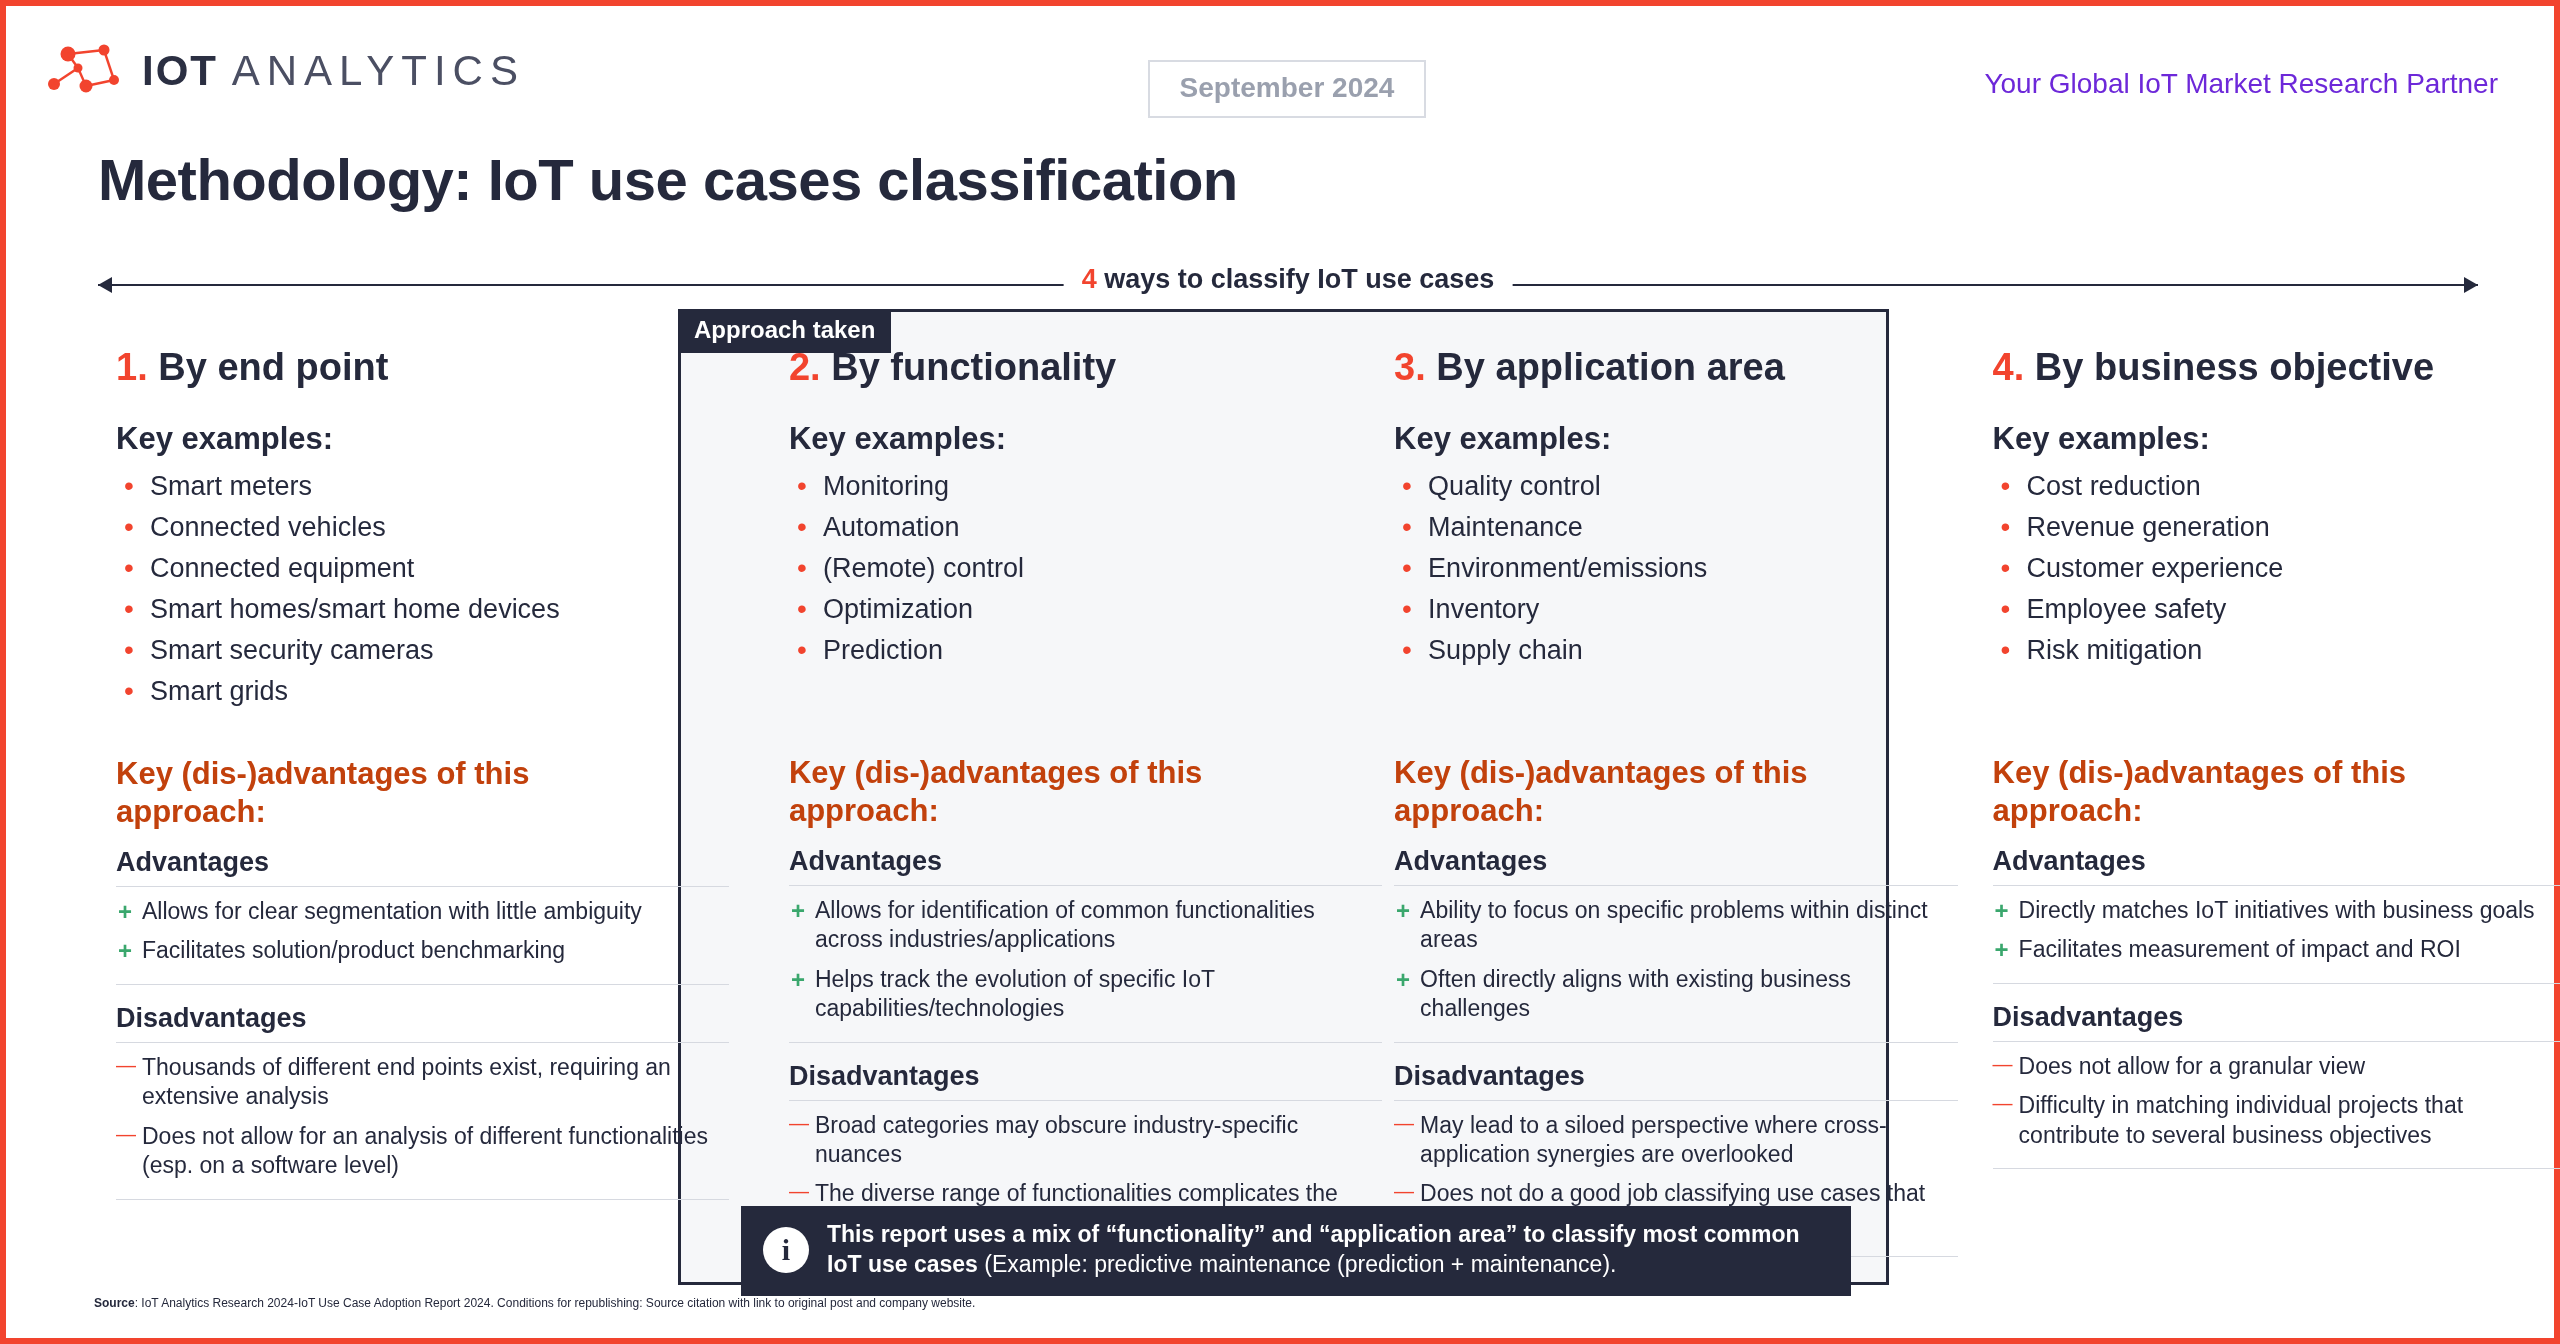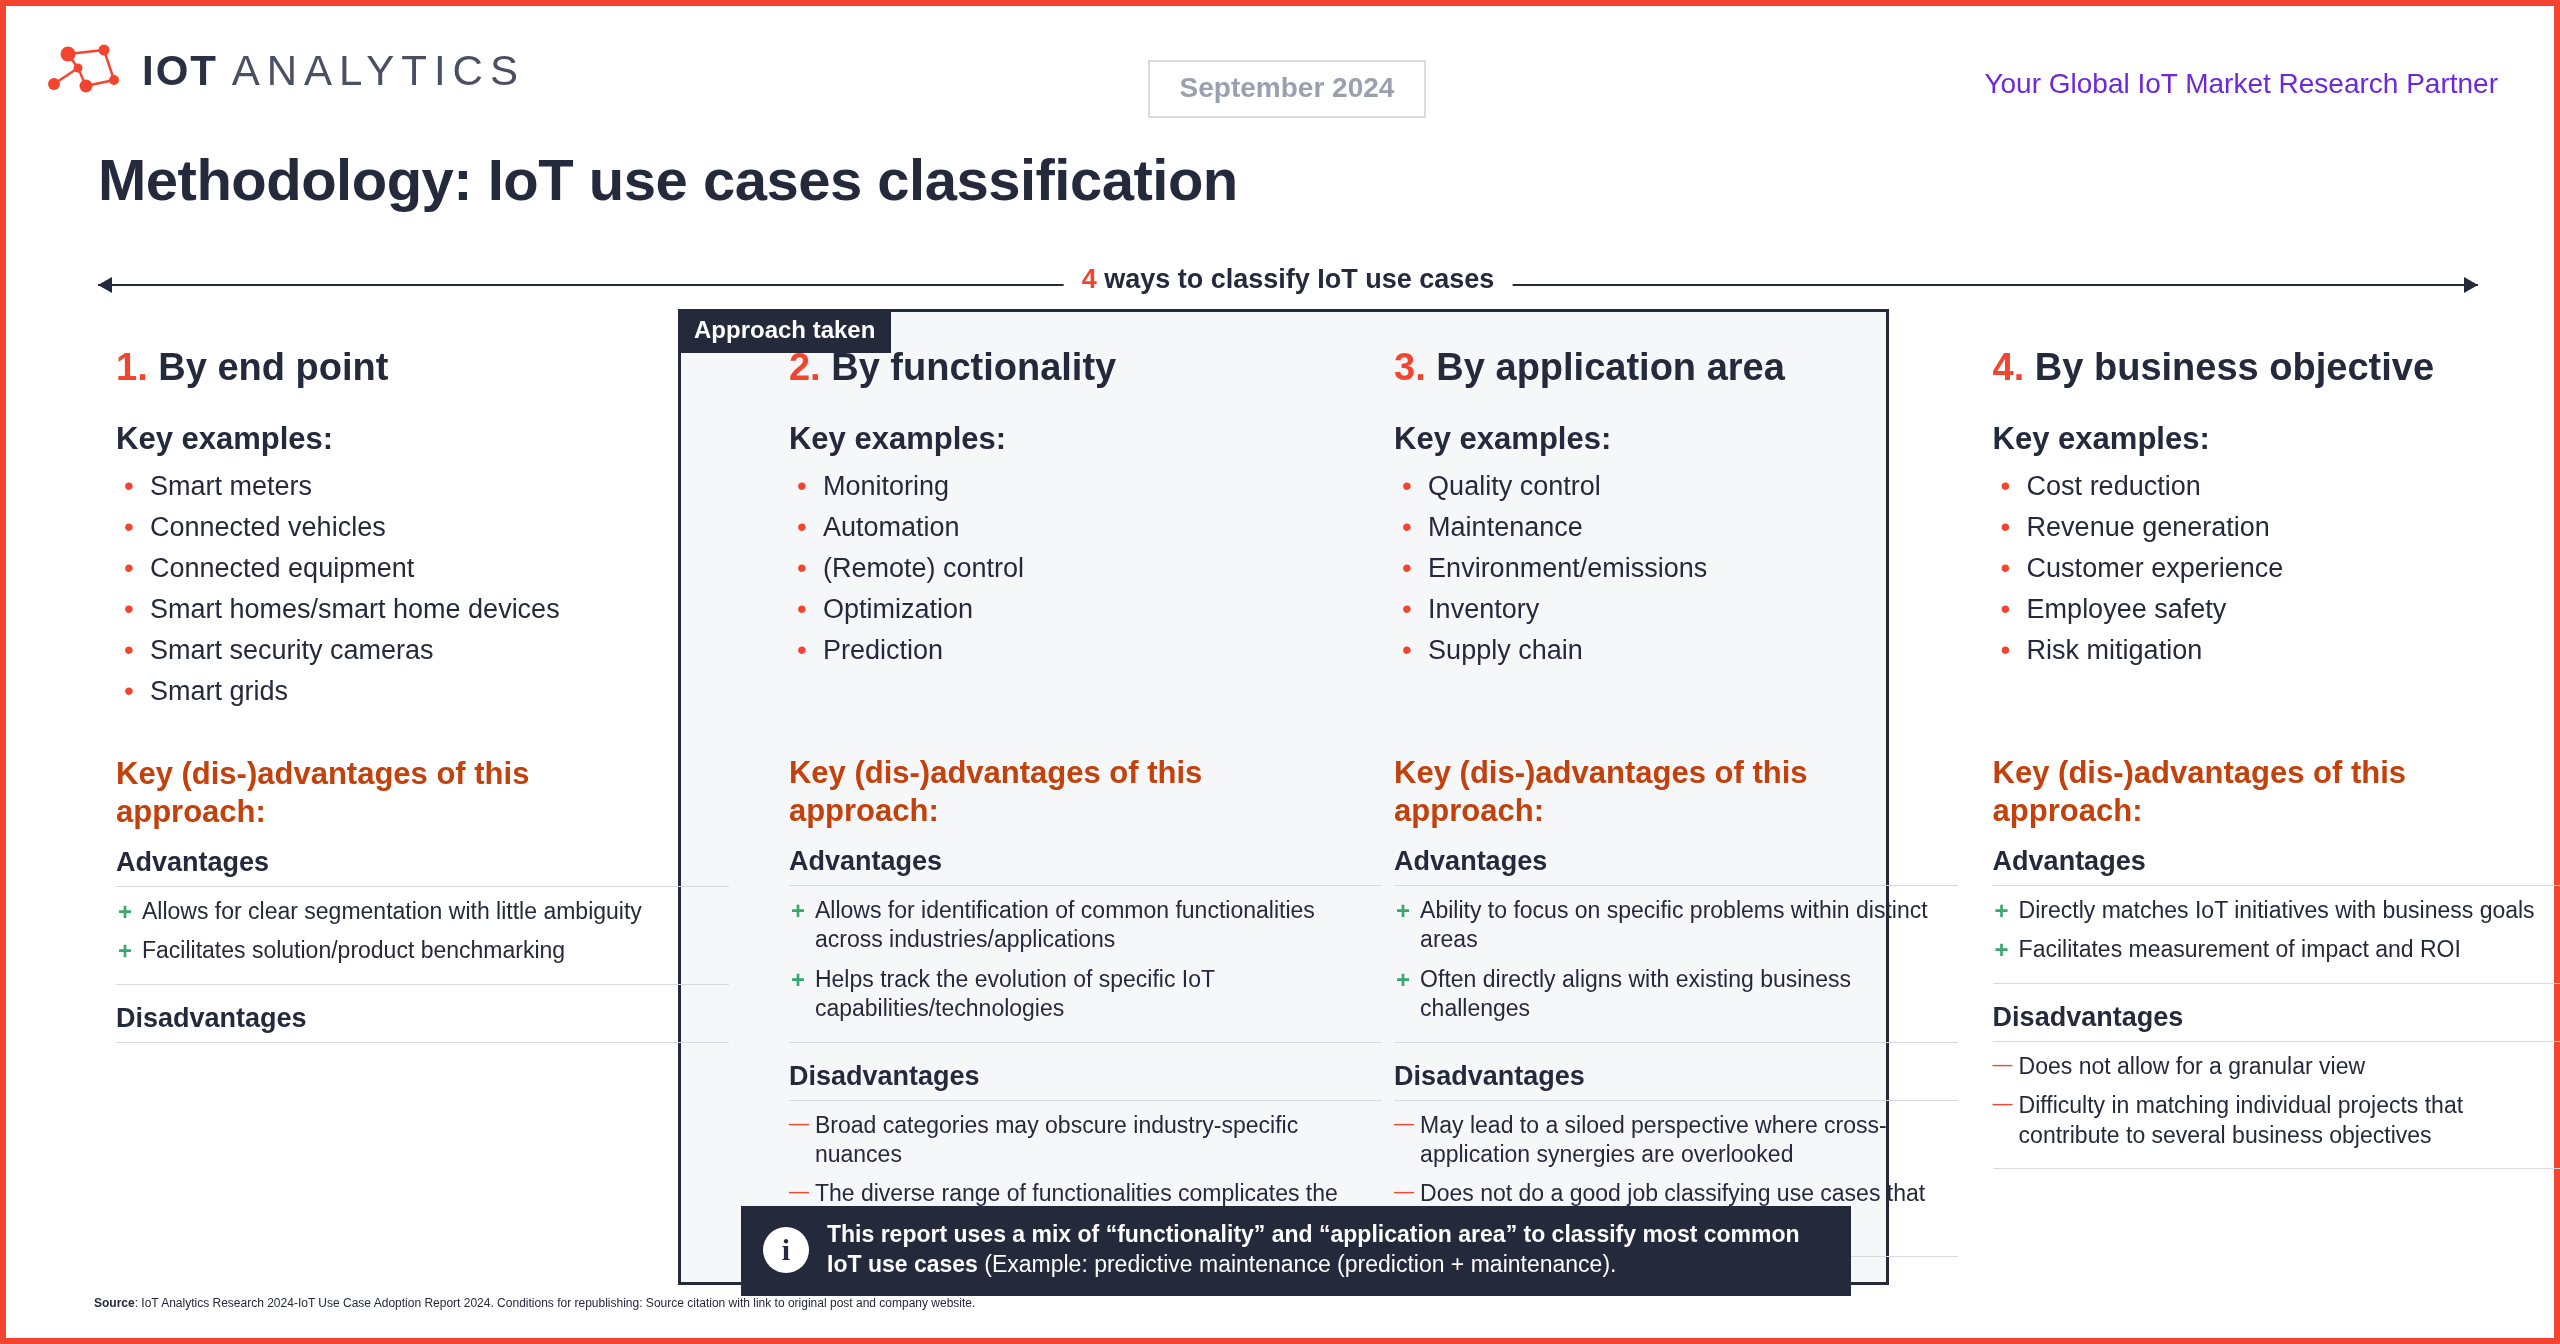--- a/index.html
+++ b/index.html
@@ -297,20 +297,24 @@
       </ul>
       <div class="gap-block"></div>
       <div class="adv-title">Key (dis-)advantages of this approach:</div>
       <div class="section-label">Advantages</div>
       <ul class="pm plus">
         <li>Allows for clear segmentation with little ambiguity</li>
         <li>Facilitates solution/product benchmarking</li>
       </ul>
       <div style="height:18px"></div>
       <div class="section-label">Disadvantages</div>
+      <ul class="pm minus">
+        <li>Thousands of different end points exist, requiring an extensive analysis</li>
+        <li>Does not allow for an analysis of different functionalities (esp. on a software level)</li>
+      </ul>
     </div>
 
     <div class="col col-2">
       <div class="col-head">
         <span class="num">2.</span><span> By functionality</span>
       </div>
       <div class="sub-head">Key examples:</div>
       <ul class="examples">
         <li>Monitoring</li>
         <li>Automation</li>

